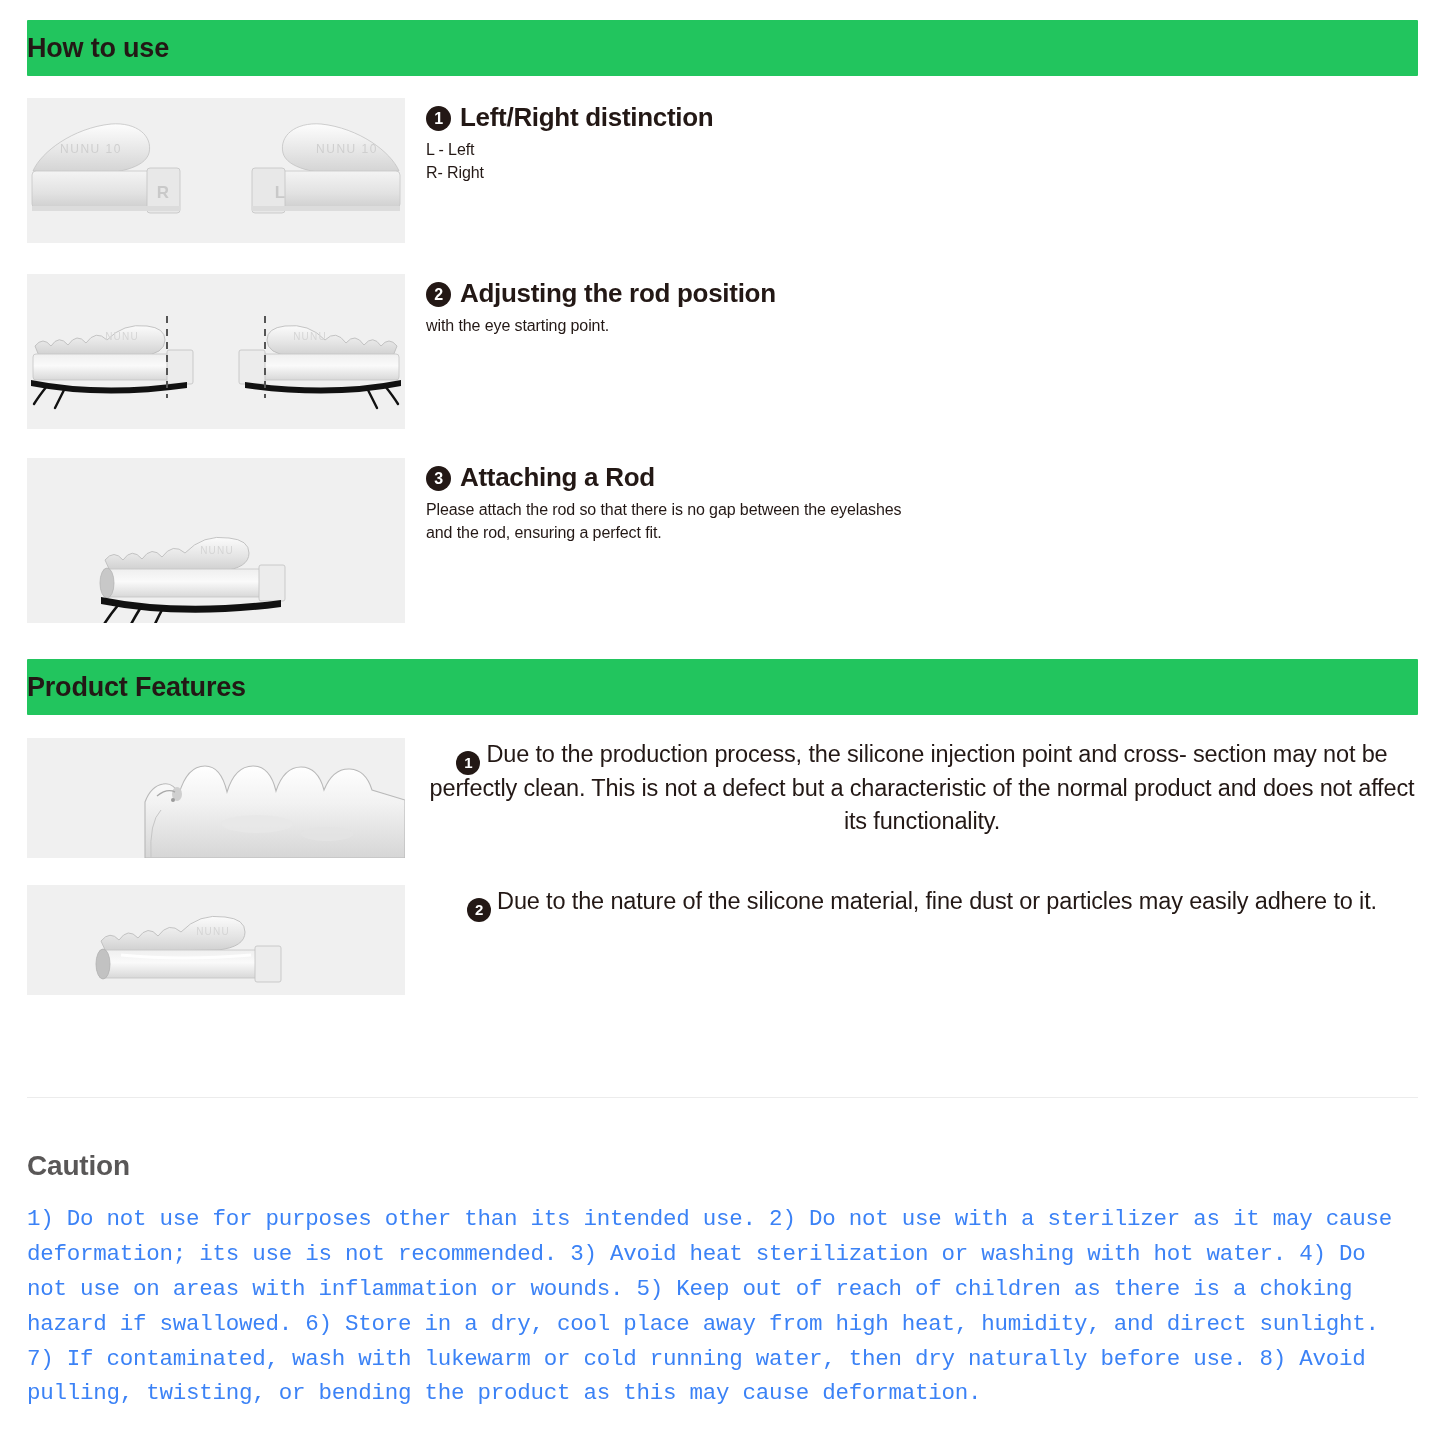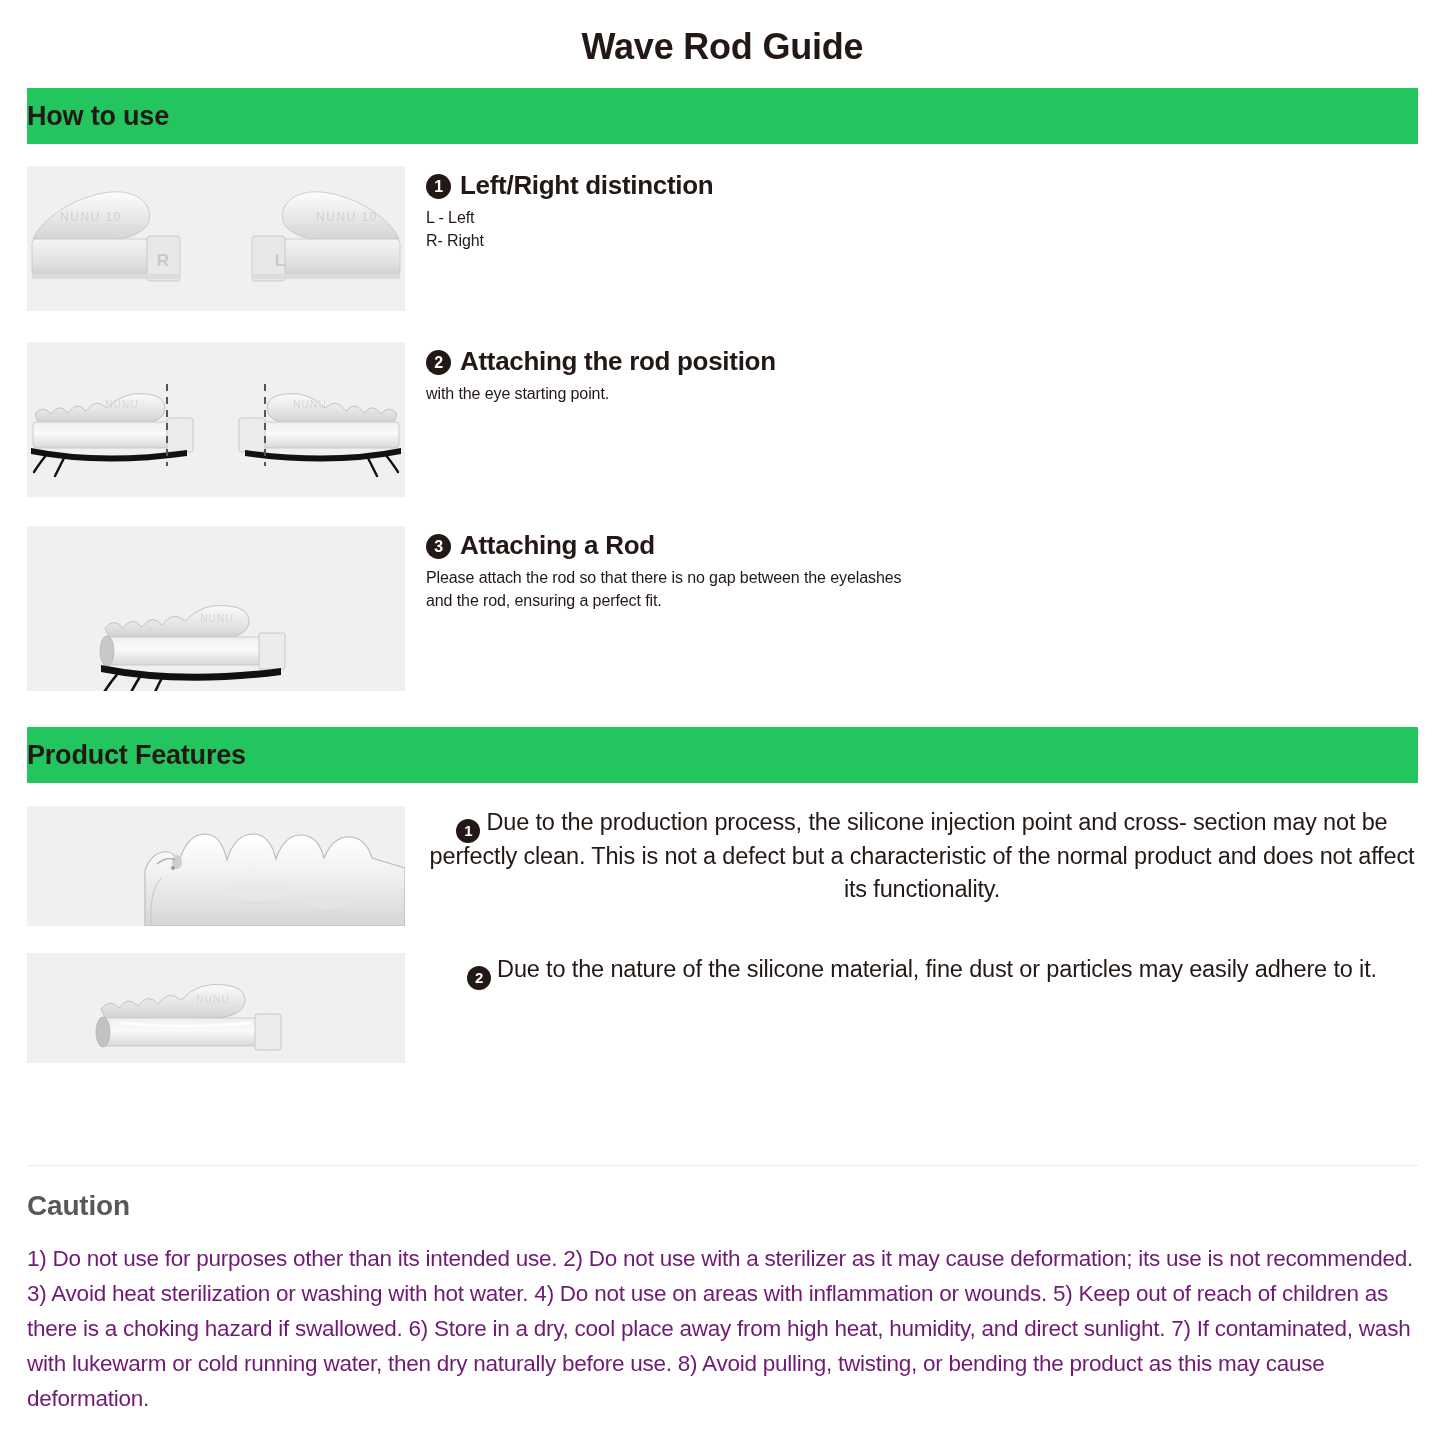--- a/index.html
+++ b/index.html
@@ -135,35 +135,35 @@
   .caution-title {
     font-size: 28px;
     font-weight: bold;
     color: #595757;
     margin: 0;
     letter-spacing: -0.2px;
   }
   .caution-body {
     font-size: 22.5px;
     line-height: 1.55;
-    color: #701a75;
+    color: #3b82f6;
     margin: 0;
     letter-spacing: -0.25px;
     text-align: left;
+    font-family: Liberation Mono, monospace;
   }
 
   
   .art { display: block; width: 100%; height: 100%; }
 </style>
 </head>
 <body>
 
 <div class="page">
 
-  <h1 class="doc-title">Wave Rod Guide</h1>
 
   <div style="margin-top:20px;">
     <div class="section-band">
       <span class="section-band-text">How to use</span>
     </div>
   </div>
 
   <div class="rows" style="margin-top:22px;">
 
     <div class="row">
@@ -250,21 +250,21 @@
             <path d="M20 112 q-8 10 -13 18" stroke="#111" stroke-width="2.4" fill="none" stroke-linecap="round"></path>
             <path d="M38 114 q-6 12 -10 20" stroke="#111" stroke-width="2.4" fill="none" stroke-linecap="round"></path>
             <line x1="140" y1="42" x2="140" y2="124" stroke="#555" stroke-width="2" stroke-dasharray="7 6"></line>
           </g>
           <text x="283" y="66" font-family="Liberation Sans, sans-serif" font-size="10" fill="#d5d5d5" letter-spacing="1.2" text-anchor="middle">NUNU</text>
         </svg>
       </div>
       <div class="text-col">
         <div class="step-head">
           <span class="num-badge">2</span>
-          <span>Attaching the rod position</span>
+          <span>Adjusting the rod position</span>
         </div>
         <p class="step-body">
           <span class="ln">with the eye starting point.</span>
         </p>
       </div>
     </div>
 
     <div class="row" style="margin-top:29px;">
       <div class="thumb" style="height:165px;">
         <svg class="art" viewBox="0 0 378 165" preserveAspectRatio="none">
@@ -346,18 +346,18 @@
       </div>
       <div class="feat-text">
         <span class="num-badge">2</span><span>Due to the nature of the silicone material, fine dust or particles may</span>
         <span>easily adhere to it.</span>
       </div>
     </div>
   </div>
 
   <div class="divider" style="margin-top:102px;"></div>
 
-  <div class="caution-wrap" style="margin-top:24px;">
+  <div class="caution-wrap" style="margin-top:52px;">
     <h2 class="caution-title">Caution</h2>
     <p class="caution-body" style="margin-top:20px;">1) Do not use for purposes other than its intended use. 2) Do not use with a sterilizer as it may cause deformation; its use is not recommended. 3) Avoid heat sterilization or washing with hot water. 4) Do not use on areas with inflammation or wounds. 5)  Keep out of reach of children as there is a choking hazard if swallowed. 6) Store in a dry, cool place away from high heat, humidity, and direct sunlight. 7) If contaminated, wash with lukewarm or cold running water, then dry naturally before use. 8) Avoid pulling, twisting, or bending the product as this may cause deformation.</p>
   </div>
 
 </div>
 
 </body></html>

